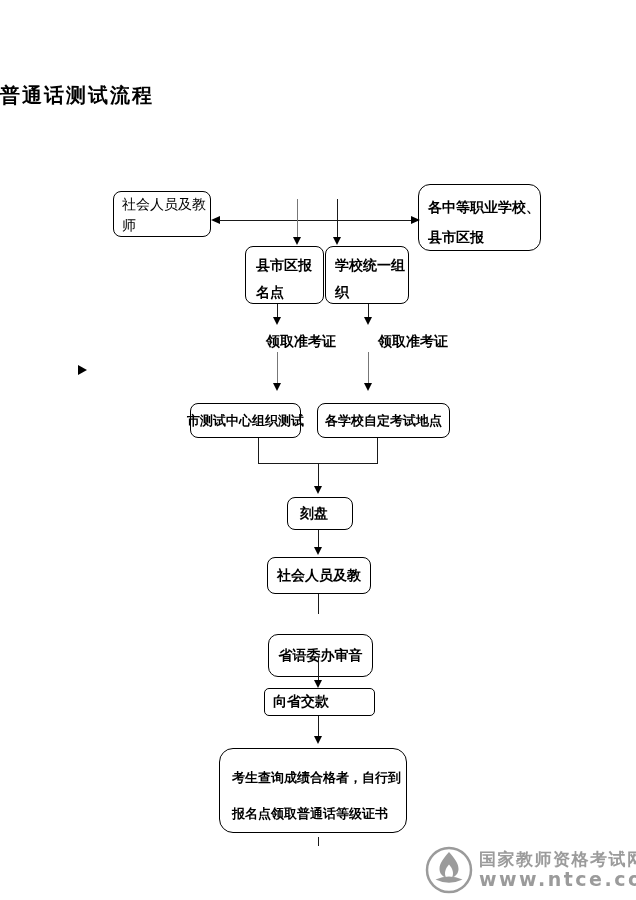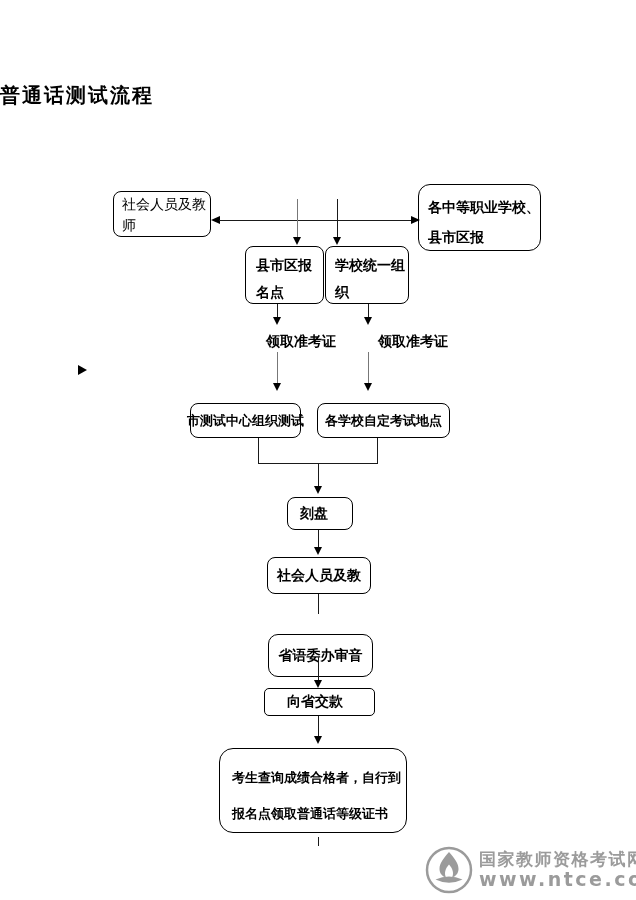--- a/index.html
+++ b/index.html
@@ -111,21 +111,21 @@
     <span>社会人员及教</span>
   </div>
   <div class="vline" style="left:318px;top:594px;height:20px;"></div>
 
   <div class="box center bold" style="left:268px;top:634px;width:105px;height:43px;border-radius:10px;">
     <span>省语委办审音</span>
   </div>
   <div class="vline" style="left:318px;top:657px;height:23px;"></div>
   <div class="arr-down" style="left:314px;top:680px;"></div>
 
-  <div class="box bold" style="left:264px;top:688px;width:111px;height:28px;border-radius:5px;display:flex;align-items:center;padding-left:22px;">
+  <div class="box bold" style="left:264px;top:688px;width:111px;height:28px;border-radius:5px;display:flex;align-items:center;padding-left:8px;">
     <span>向省交款</span>
   </div>
   <div class="vline" style="left:318px;top:716px;height:20px;"></div>
   <div class="arr-down" style="left:314px;top:736px;"></div>
 
   <div class="box bold" style="left:219px;top:748px;width:188px;height:85px;border-radius:14px;padding:11px 0 0 12px;line-height:36px;font-size:13px;">
     <span>考生查询成绩合格者，自行到</span>
     <span class="line2">报名点领取普通话等级证书</span>
   </div>
   <div class="vline" style="left:318px;top:837px;height:9px;"></div>

